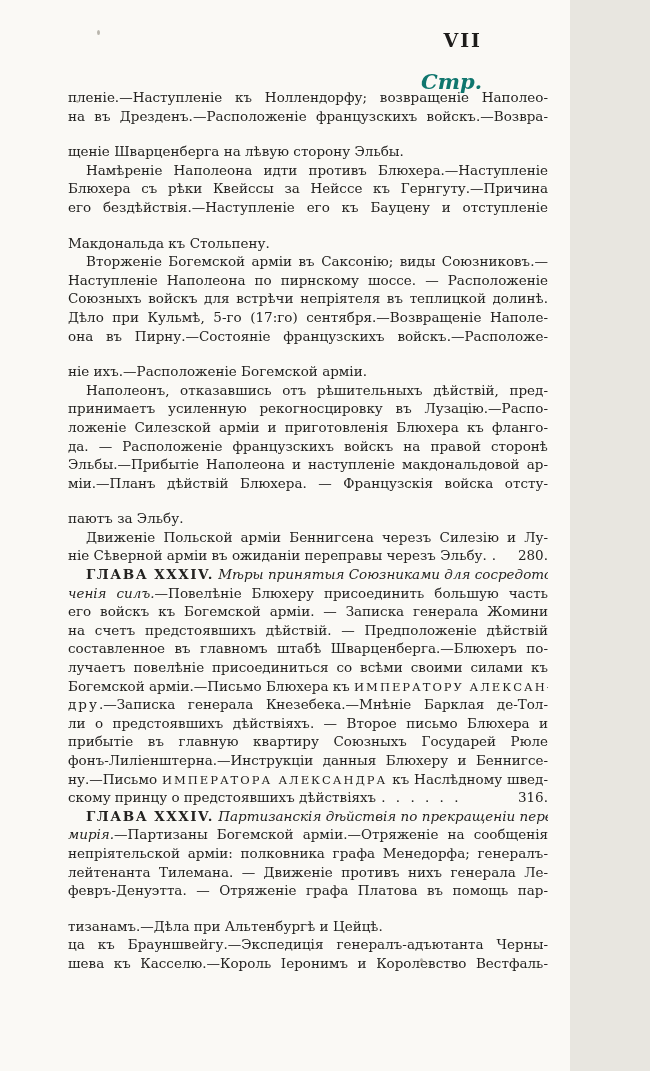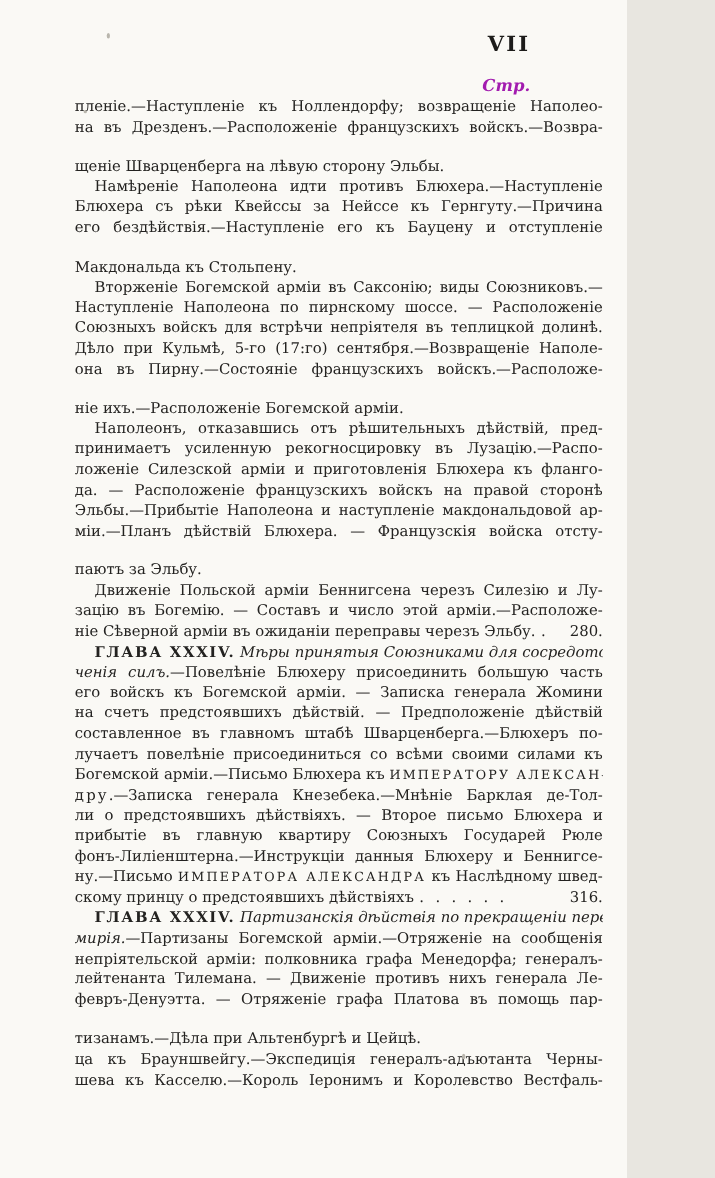--- a/index.html
+++ b/index.html
@@ -23,24 +23,24 @@
     right: 88px;
     font-size: 19px;
     font-weight: bold;
     letter-spacing: 2px;
     color: #1d1c1a;
   }
   .col-label {
     position: absolute;
     top: 69px;
     right: 88px;
-    font-size: 15px;
+    font-size: 21px;
     font-weight: bold;
     font-style: italic;
-    color: #a21caf;
+    color: #0f766e;
   }
   .text-block {
     position: absolute;
     left: 68px;
     top: 88px;
     width: 480px;
     font-size: 13.5px;
     line-height: 18.6px;
   }
   .line {
@@ -117,21 +117,20 @@
         <div class="line indent"><span class="">Наполеонъ, отказавшись отъ рѣшительныхъ дѣйствій, пред-</span></div>
         <div class="line"><span class="">принимаетъ усиленную рекогносцировку въ Лузацію.—Распо-</span></div>
         <div class="line"><span class="">ложеніе Силезской арміи и приготовленія Блюхера къ фланго-</span></div>
         <div class="line"><span class="">да. — Расположеніе французскихъ войскъ на правой сторонѣ</span></div>
         <div class="line"><span class="">Эльбы.—Прибытіе Наполеона и наступленіе макдональдовой ар-</span></div>
         <div class="line"><span class="">міи.—Планъ дѣйствій Блюхера. — Французскія войска отсту-</span></div>
         <div class="line last"><span class="">паютъ за Эльбу.</span></div>
       </div>
       <div>
         <div class="line indent"><span class="">Движеніе Польской арміи Беннигсена черезъ Силезію и Лу-</span></div>
-        <div class="line"><span class="">зацію въ Богемію. — Составъ и число этой арміи.—Расположе-</span></div>
         <div class="line ref-line">
           <span class="lt"><span class="">ніе Сѣверной арміи въ ожиданіи переправы черезъ Эльбу.</span><span class="seg-d">.</span></span>
           <span class="ref">280.</span>
         </div>
       </div>
       <div>
         <div class="line indent"><span class="seg-b">ГЛАВА XXXIV.</span><span class="seg-i"> Мѣры принятыя Союзниками для сосредото-</span></div>
         <div class="line"><span class="seg-i">ченія силъ.</span><span class="">—Повелѣніе Блюхеру присоединить большую часть</span></div>
         <div class="line"><span class="">его войскъ къ Богемской арміи. — Записка генерала Жомини</span></div>
         <div class="line"><span class="">на счетъ предстоявшихъ дѣйствій. — Предположеніе дѣйствій</span></div>

